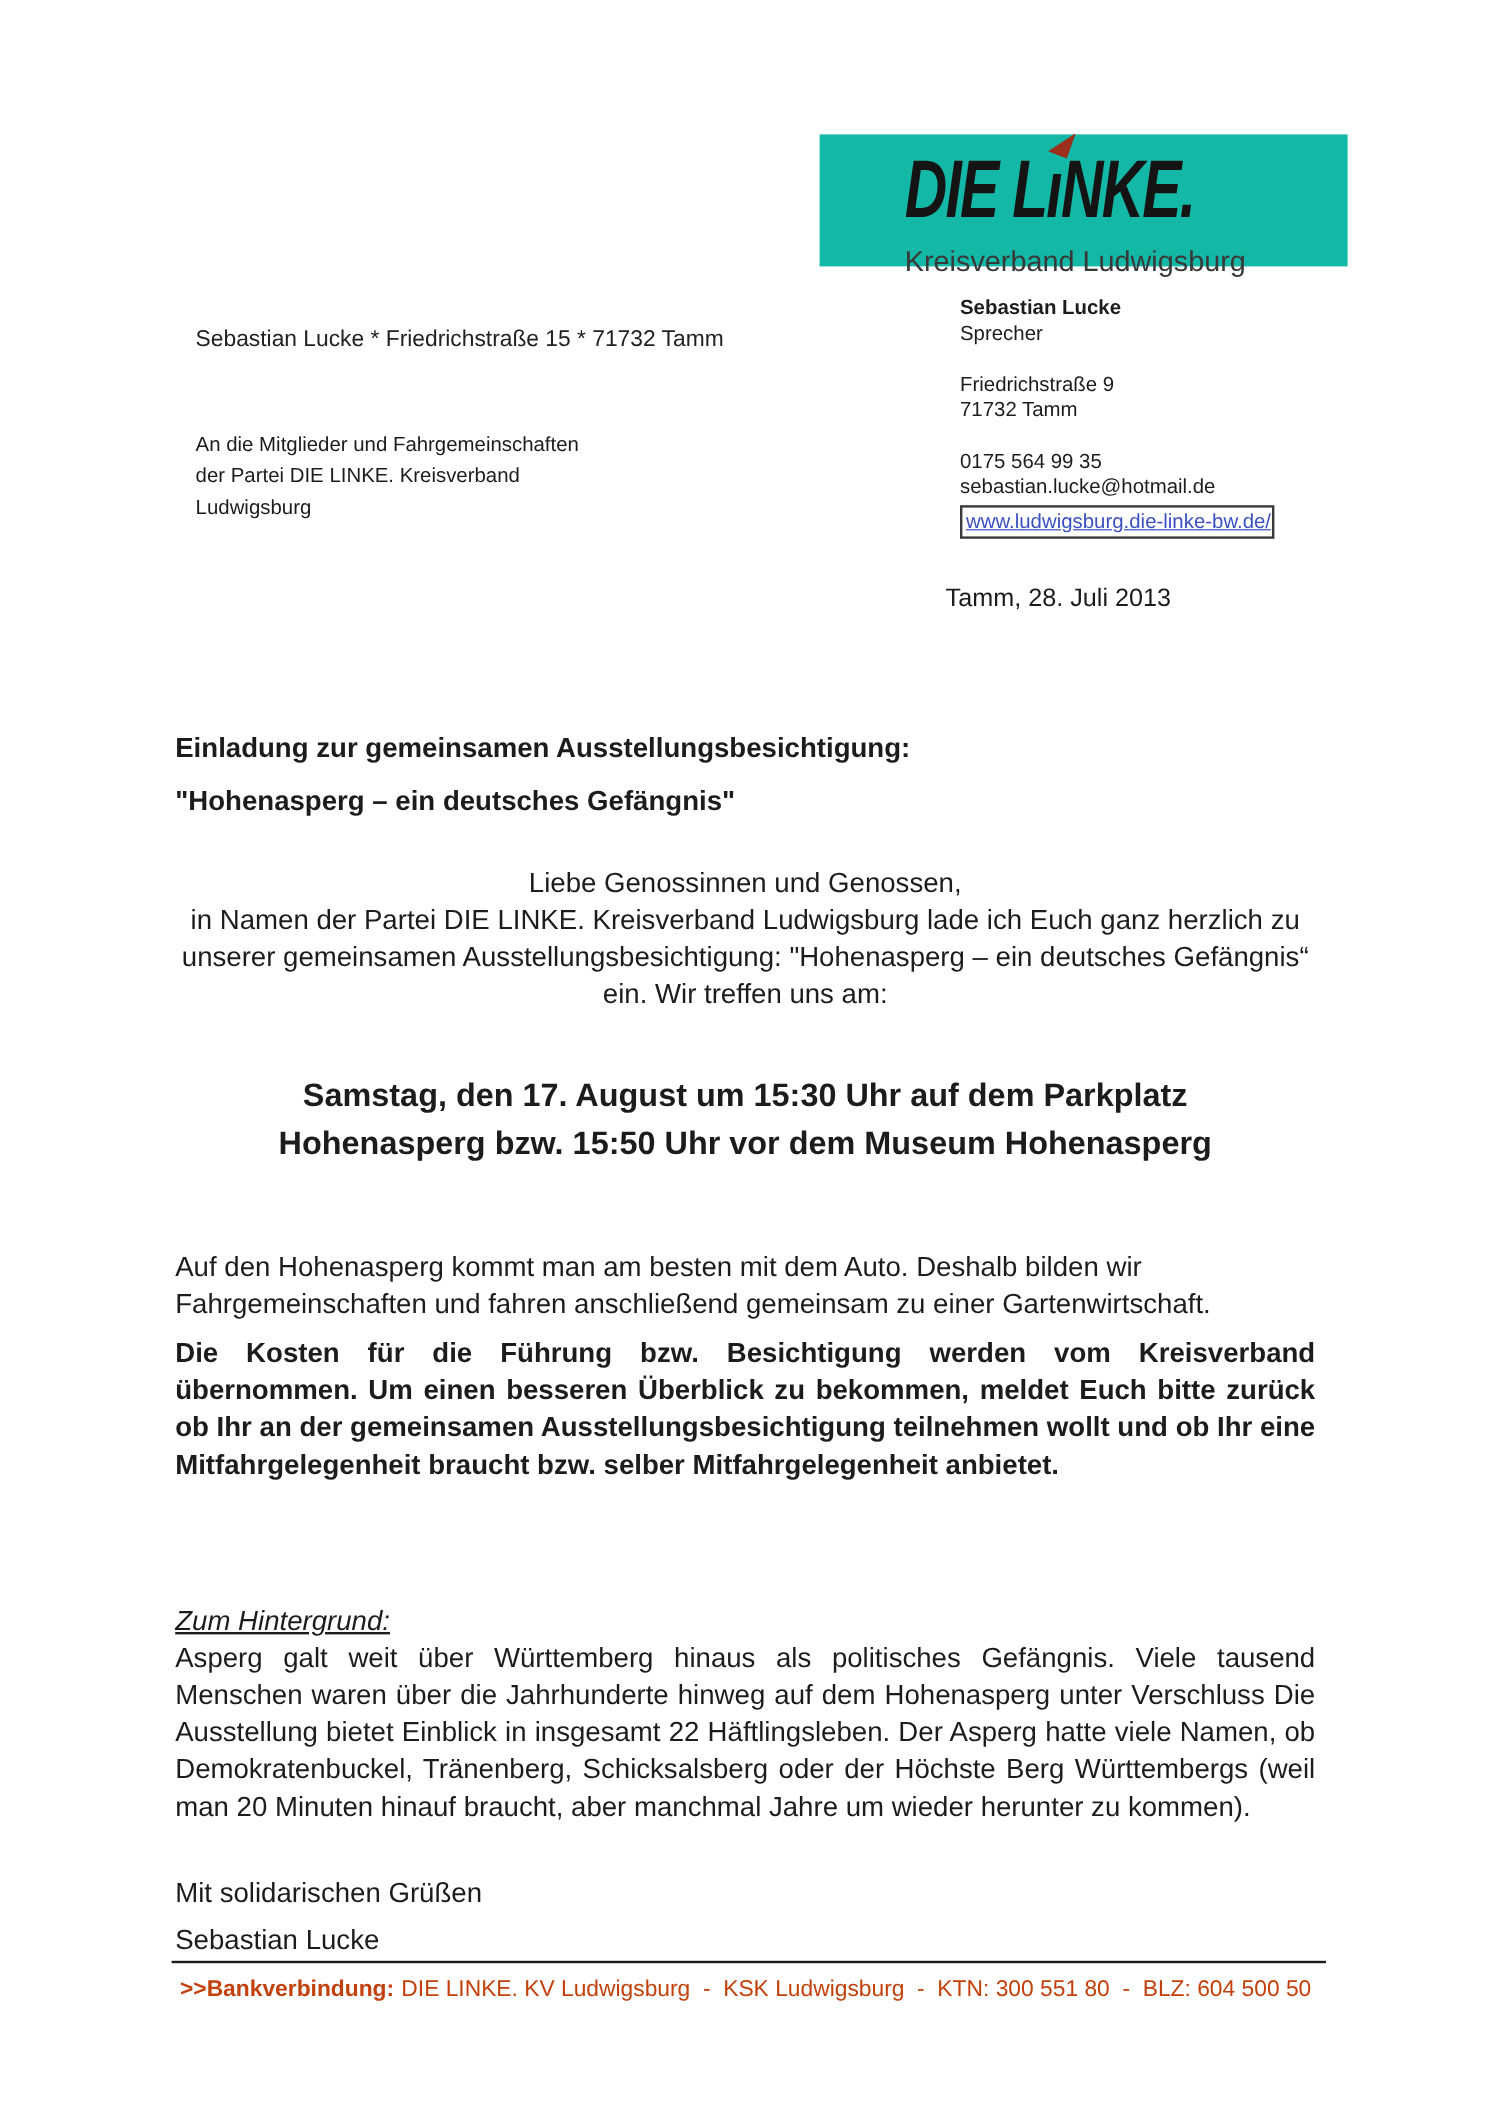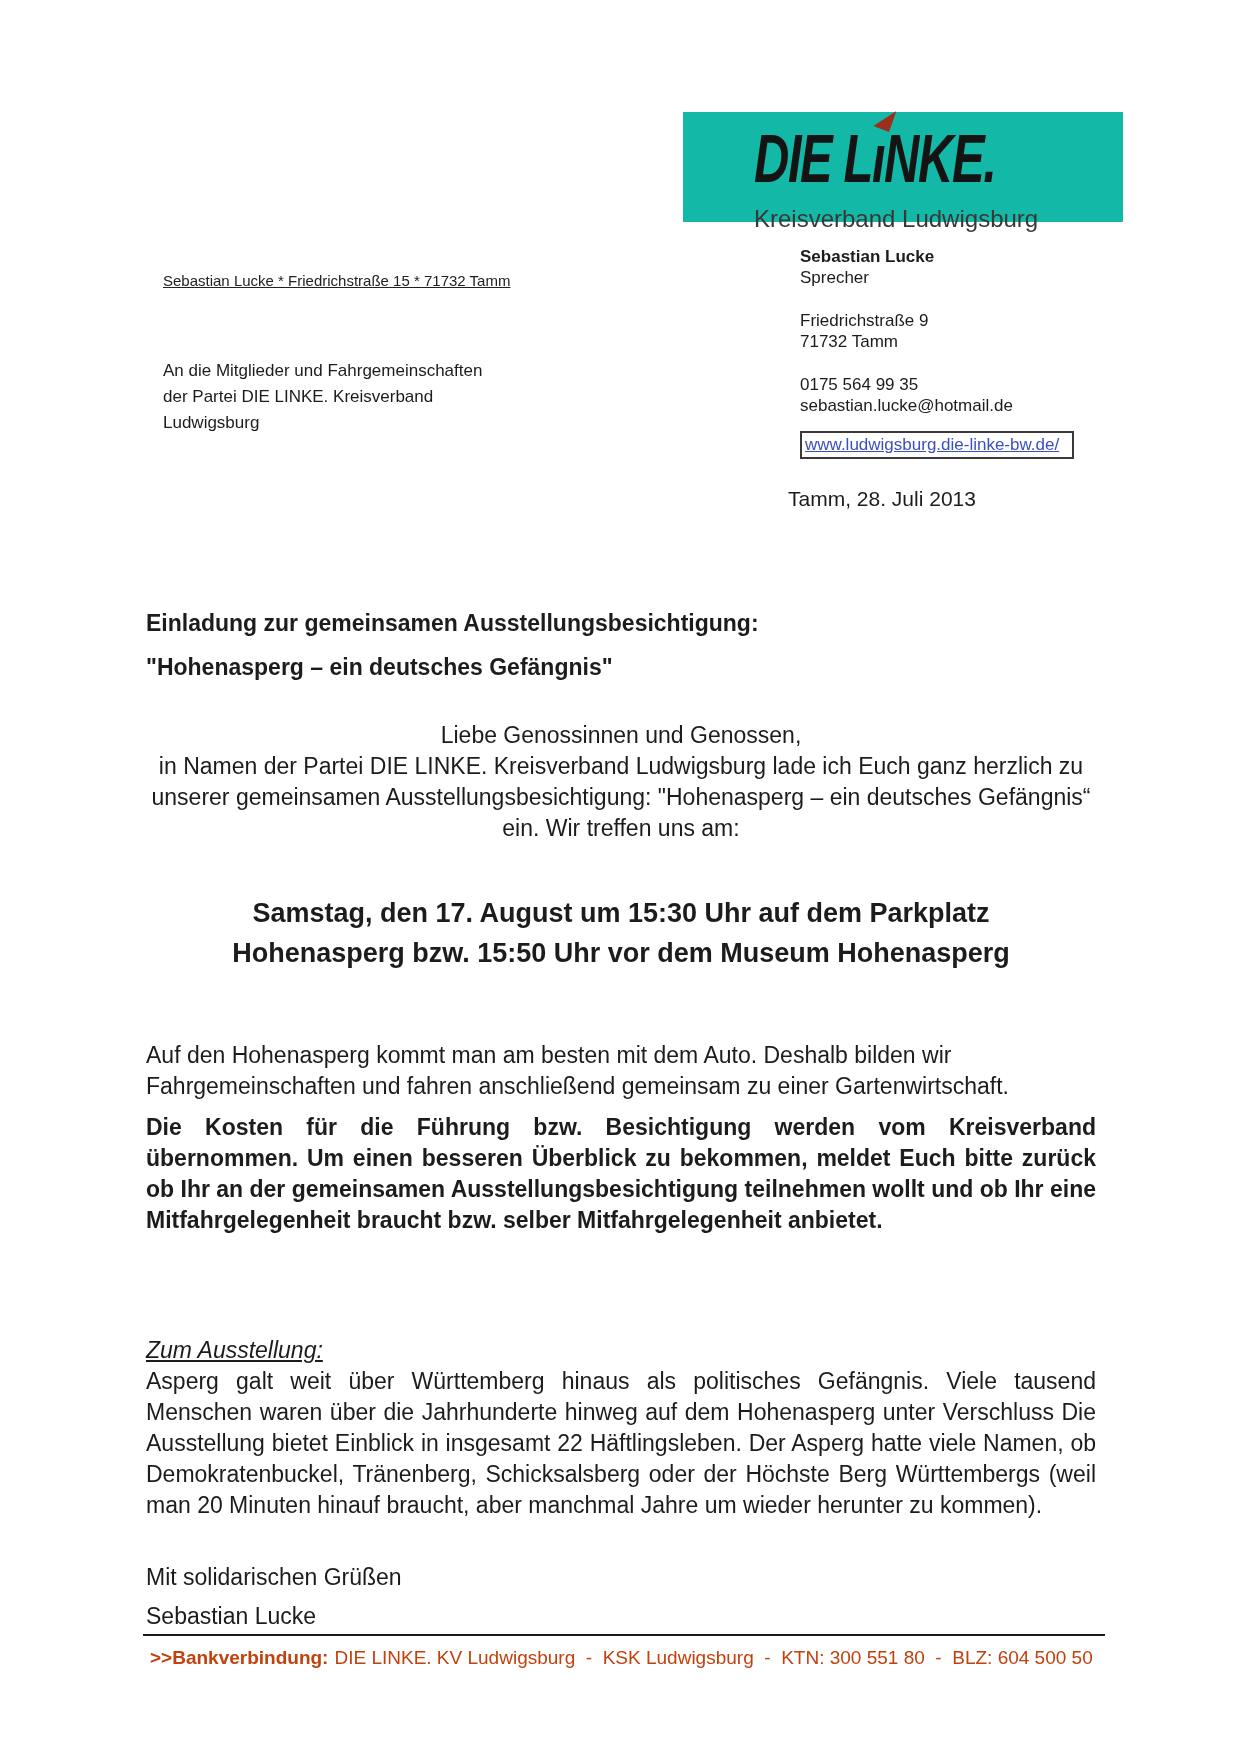--- a/index.html
+++ b/index.html
@@ -44,34 +44,34 @@
   }
 
   
   .contact {
     position:absolute; left:800px; top:246px;
     font-size:17px; line-height:21px; color:#1c1c1c;
   }
   .contact .name { font-weight:700; }
   .contact .gap { height:22px; }
   .link-box {
-    display:inline-block; margin-top:15px;
+    display:inline-block; margin-top:5px;
     border:2px solid #3a3a3a;
-    padding:1px 13px 2px 3px;
+    padding:1px 1px 2px 3px;
     text-align:center;
   }
   .link-box a, .website {
     color:#3a50c0; text-decoration:underline;
     font-size:17px; cursor:pointer;
   }
 
   
   .sender-line {
     position:absolute; left:163px; top:272px;
-    font-size:15px; text-decoration:underline; color:#222222;
+    font-size:19px; color:#222222;
   }
   .recipient {
     position:absolute; left:163px; top:358px;
     font-size:17px; line-height:26px;
     white-space:pre-line;
   }
   .date-line {
     position:absolute; left:788px; top:487px;
     font-size:21px;
   }
@@ -145,21 +145,21 @@
 
   <div class="body-col">
     <div class="subject">Einladung zur gemeinsamen Ausstellungsbesichtigung:
 "Hohenasperg – ein deutsches Gefängnis"</div>
     <div class="para p-intro">Liebe Genossinnen und Genossen,
 in Namen der Partei DIE LINKE. Kreisverband Ludwigsburg lade ich Euch ganz herzlich zu unserer gemeinsamen Ausstellungsbesichtigung: "Hohenasperg – ein deutsches Gefängnis“ ein. Wir treffen uns am:</div>
     <div class="meeting">Samstag, den 17. August um 15:30 Uhr auf dem Parkplatz
 Hohenasperg bzw. 15:50 Uhr vor dem Museum Hohenasperg</div>
     <div class="para p-car">Auf den Hohenasperg kommt man am besten mit dem Auto. Deshalb bilden wir Fahrgemeinschaften und fahren anschließend gemeinsam zu einer Gartenwirtschaft.</div>
     <div class="para p-costs">Die Kosten für die Führung bzw. Besichtigung werden vom Kreisverband übernommen. Um einen besseren Überblick zu bekommen, meldet Euch bitte zurück ob Ihr an der gemeinsamen Ausstellungsbesichtigung teilnehmen wollt und ob Ihr eine Mitfahrgelegenheit braucht bzw. selber Mitfahrgelegenheit anbietet.</div>
-    <div class="bg-head">Zum Ausstellung:</div>
+    <div class="bg-head">Zum Hintergrund:</div>
     <div class="para p-bg">Asperg galt weit über Württemberg hinaus als politisches Gefängnis. Viele tausend Menschen waren über die Jahrhunderte hinweg auf dem Hohenasperg unter Verschluss Die Ausstellung bietet Einblick in insgesamt 22 Häftlingsleben. Der Asperg hatte viele Namen, ob Demokratenbuckel, Tränenberg, Schicksalsberg oder der Höchste Berg Württembergs (weil man 20 Minuten hinauf braucht, aber manchmal Jahre um wieder herunter zu kommen).</div>
     <div class="para closing">Mit solidarischen Grüßen</div>
     <div class="para signature">Sebastian Lucke</div>
   </div>
 
   <div class="footer-rule"></div>
   <div class="footer-line"><span class="b"><span>&gt;&gt;</span><span>Bankverbindung:</span></span><span>DIE LINKE. KV Ludwigsburg  -  KSK Ludwigsburg  -  KTN: 300 551 80  -  BLZ: 604 500 50</span></div>
 
 </div>
 

